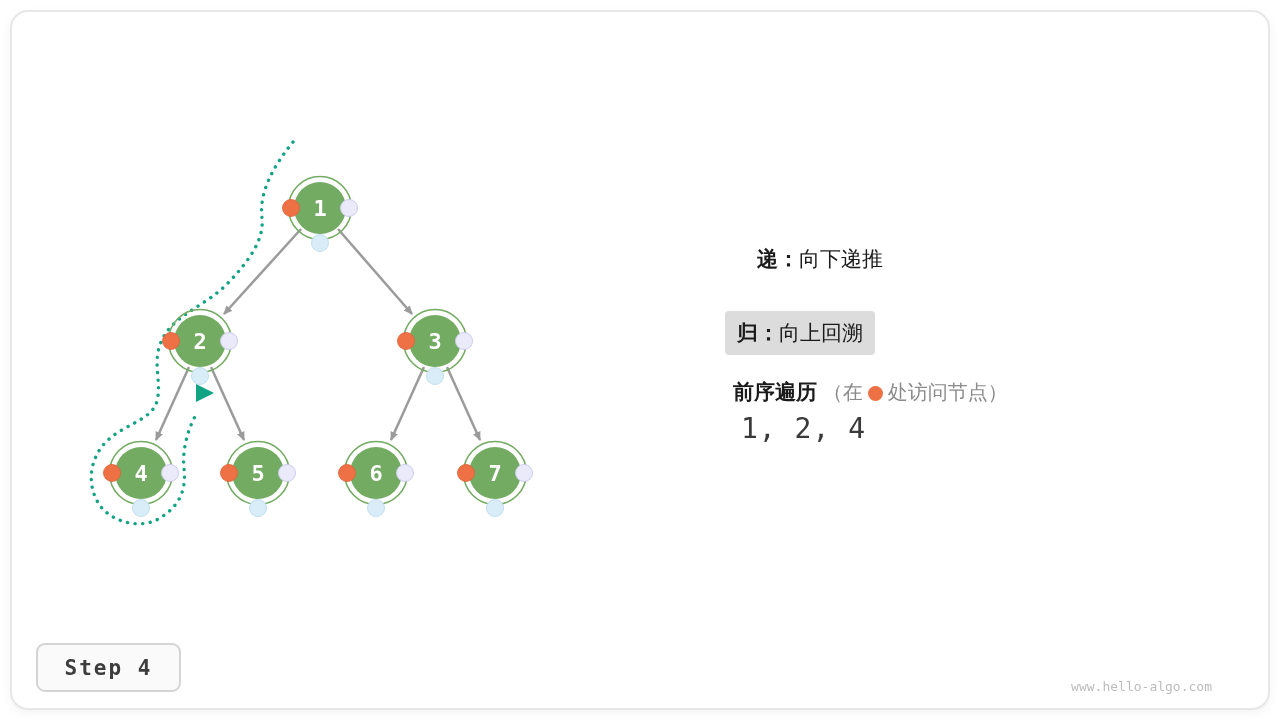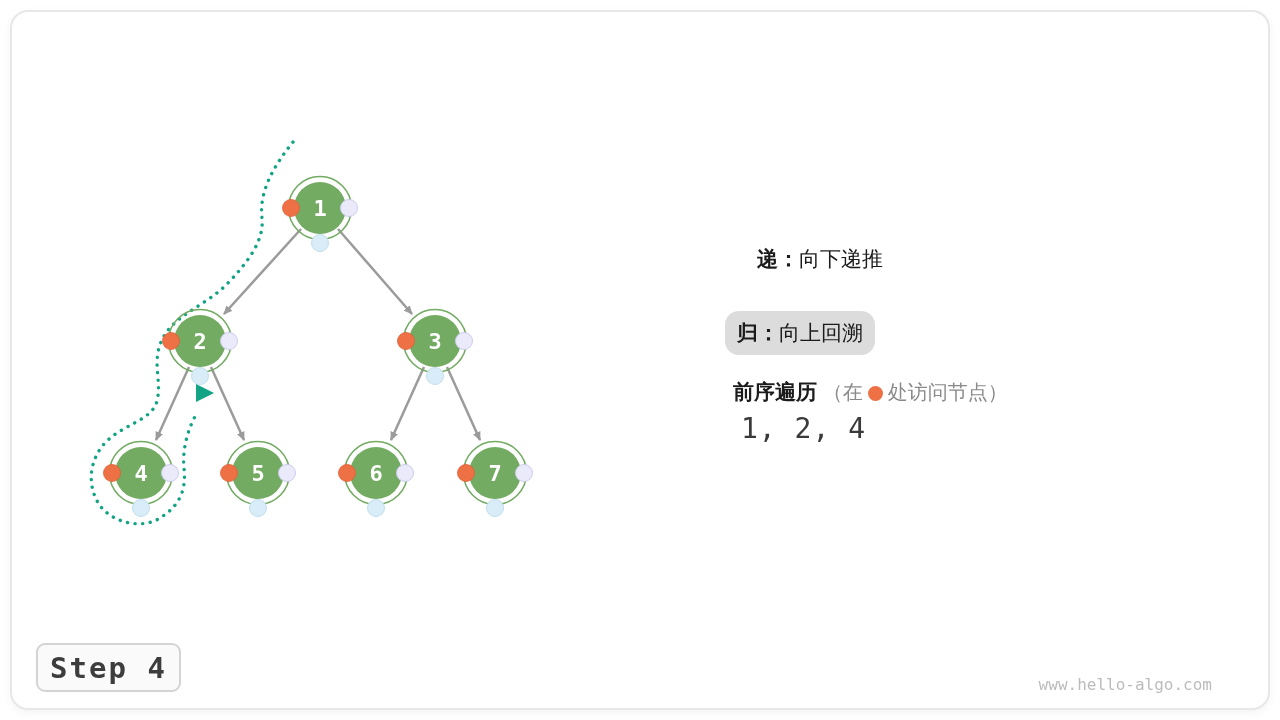--- a/index.html
+++ b/index.html
@@ -42,21 +42,21 @@
   .dot.pre  { fill: #ee7045; stroke: #e05f36; stroke-width: 0.8; }
   .dot.post { fill: #ebeafa; stroke: #ccccec; stroke-width: 1; }
   .dot.ino  { fill: #d8edf8; stroke: #c2deee; stroke-width: 1; }
 
   .panel-line { position: absolute; color: #1b1b1b; font-size: 21px; white-space: nowrap; }
   .line-recurse   { left: 733px; top: 245px; margin-left: 24px; }
   .line-backtrack { left: 725px; top: 311px; }
   .hl-box {
     display: inline-block;
     background: #dcdcdc;
-    border-radius: 14px;
+    border-radius: 4px;
     padding: 8px 12px;
   }
   .bold { font-weight: bold; }
   .line-traversal { left: 733px; top: 366px; margin-top: 12px; }
   .trav-note { color: #8a8a8a; font-size: 20px; }
   .dot-inline {
     display: inline-block;
     width: 15px; height: 15px;
     border-radius: 50%;
     background: #ee7045;
@@ -75,29 +75,29 @@
     position: absolute;
     left: 36px; top: 643px;
     width: 145px; height: 49px;
     box-sizing: border-box;
     background: #fafafa;
     border: 2px solid #d4d4d4;
     border-radius: 9px;
     display: flex; align-items: center; justify-content: center;
     font-family: "DejaVu Sans Mono", monospace;
     font-weight: bold;
-    font-size: 29px;
+    font-size: 21px;
     color: #3d3d3d;
     letter-spacing: 2px;
   }
   .watermark {
     position: absolute;
     right: 68px; bottom: 26px;
     font-family: "DejaVu Sans Mono", monospace;
-    font-size: 16px;
+    font-size: 13px;
     color: #bcbcbc;
   }
 </style>
 </head>
 <body>
 
 <div class="card"></div>
 
 <svg class="tree-svg" width="680" height="620" viewBox="0 0 680 620">
   <defs>

